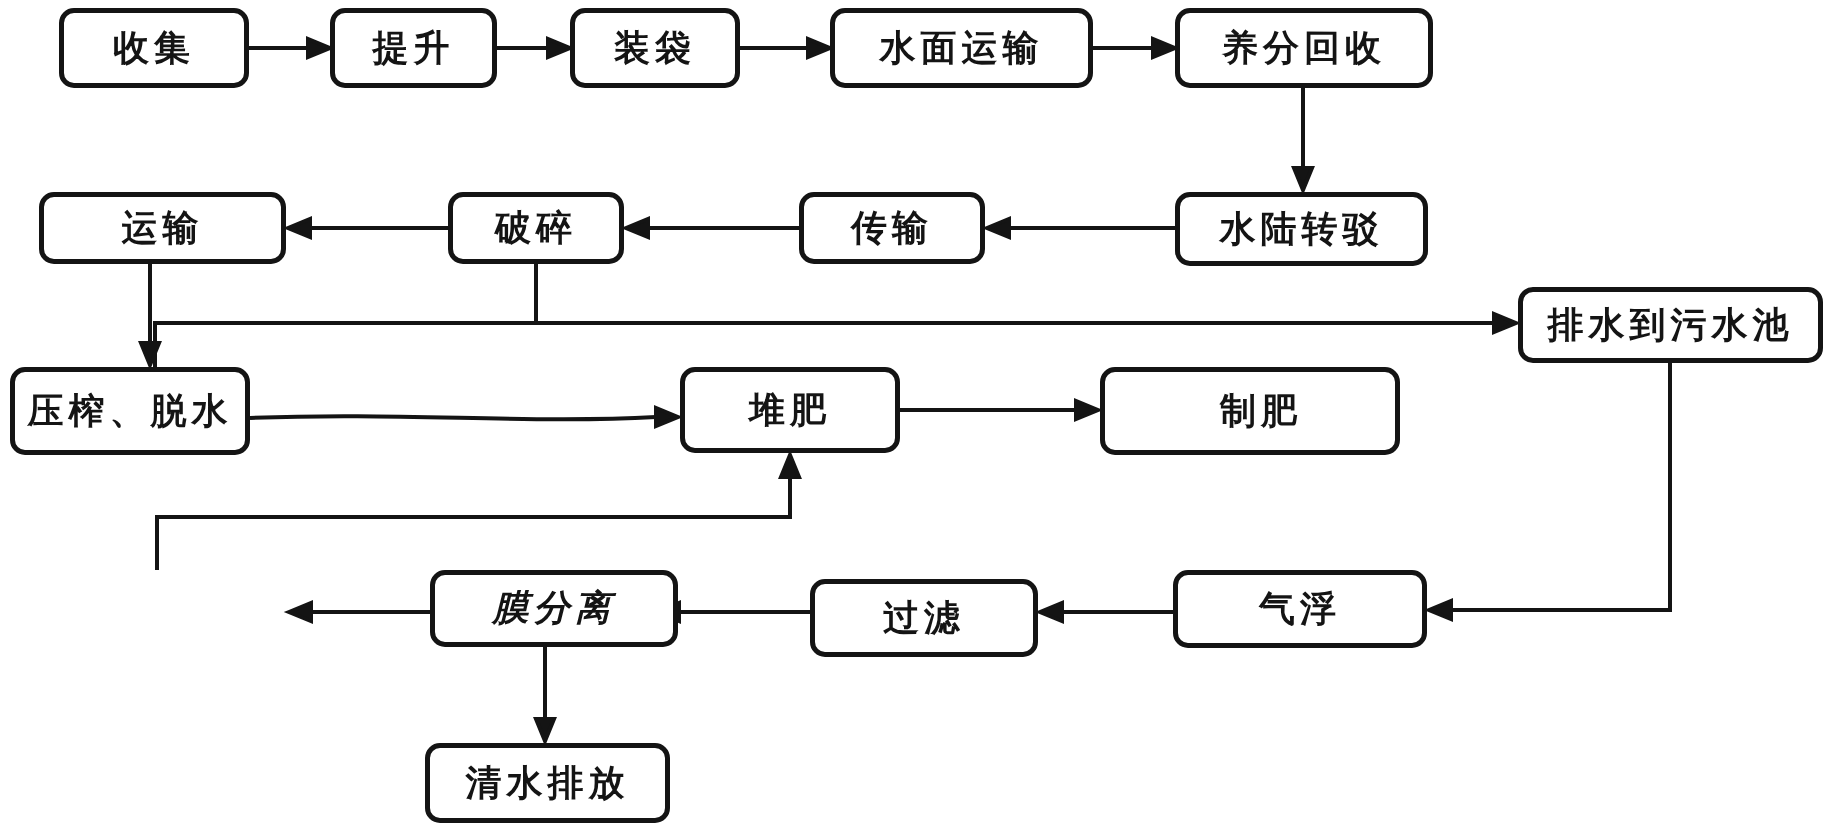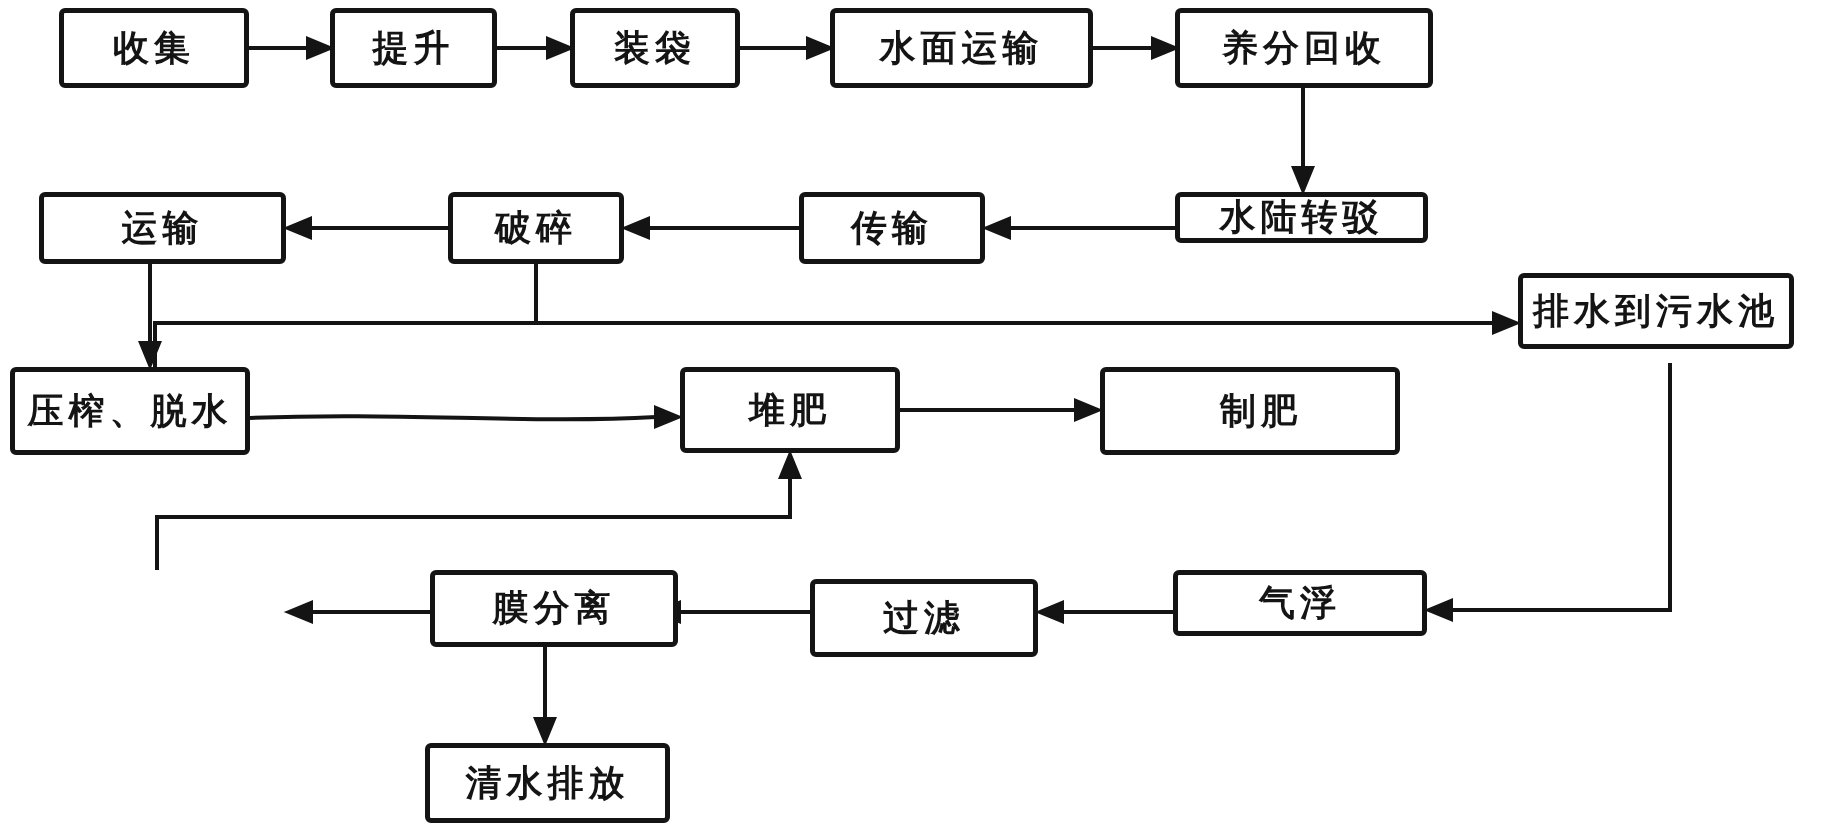--- a/index.html
+++ b/index.html
@@ -1,44 +1,44 @@
 <!DOCTYPE html>
 <html><head>
 <meta charset="utf-8">
 <style>
   html,body{margin:0;padding:0;background:#fff;}
   .canvas{position:relative;width:1845px;height:833px;background:#ffffff;overflow:hidden;
           font-family:"DejaVu Sans",sans-serif;}
   .wires{position:absolute;left:0;top:0;width:1845px;height:833px;}
   .node{position:absolute;display:flex;align-items:center;justify-content:center;
-        background:#ffffff;border:5px solid #141414;border-radius:6px;
+        background:#ffffff;border:5px solid #141414;border-radius:15px;
         color:#141414;font-weight:700;font-size:36px;letter-spacing:5px;
         white-space:nowrap;box-sizing:border-box;text-align:center;}
   
   #n-shouji          {left:59px;   top:8px;   width:190px; height:80px;}
   #n-tisheng         {left:330px;  top:8px;   width:167px; height:80px;}
   #n-zhuangdai       {left:570px;  top:8px;   width:170px; height:80px;}
   #n-shuimianyunshu  {left:830px;  top:8px;   width:263px; height:80px;}
   #n-shuimianchucun  {left:1175px; top:8px;   width:258px; height:80px;}
   
   #n-yunshu          {left:39px;   top:192px; width:247px; height:72px;}
   #n-posui           {left:448px;  top:192px; width:176px; height:72px;}
   #n-chuanshu        {left:799px;  top:192px; width:186px; height:72px;}
-  #n-shuiluzhuanbo   {left:1175px; top:192px; width:253px; height:51px;}
+  #n-shuiluzhuanbo   {left:1175px; top:192px; width:253px; height:74px;}
   
-  #n-paishui         {left:1518px; top:273px; width:276px; height:76px;}
+  #n-paishui         {left:1518px; top:287px; width:305px; height:76px;}
   
   #n-yazha           {left:10px;   top:367px; width:240px; height:88px;}
   #n-duifei          {left:680px;  top:367px; width:220px; height:86px;}
   #n-zhifei          {left:1100px; top:367px; width:300px; height:88px;padding-left:22px;}
   
   #n-yangfen         {left:40px;   top:572px; width:247px; height:86px;}
-  #n-mofenli         {left:430px;  top:570px; width:248px; height:77px;}
+  #n-mofenli         {left:430px;  top:570px; width:248px; height:77px;font-style:italic;}
   #n-guolv           {left:810px;  top:579px; width:228px; height:78px;}
-  #n-qifu            {left:1173px; top:570px; width:254px; height:66px;}
+  #n-qifu            {left:1173px; top:570px; width:254px; height:78px;}
   
   #n-qingshui        {left:425px;  top:743px; width:245px; height:80px;}
 </style>
 </head>
 <body>
 
 <div class="canvas">
 
   <svg class="wires" width="1845" height="833" viewBox="0 0 1845 833" stroke="#141414" stroke-width="4" fill="#141414">
 

